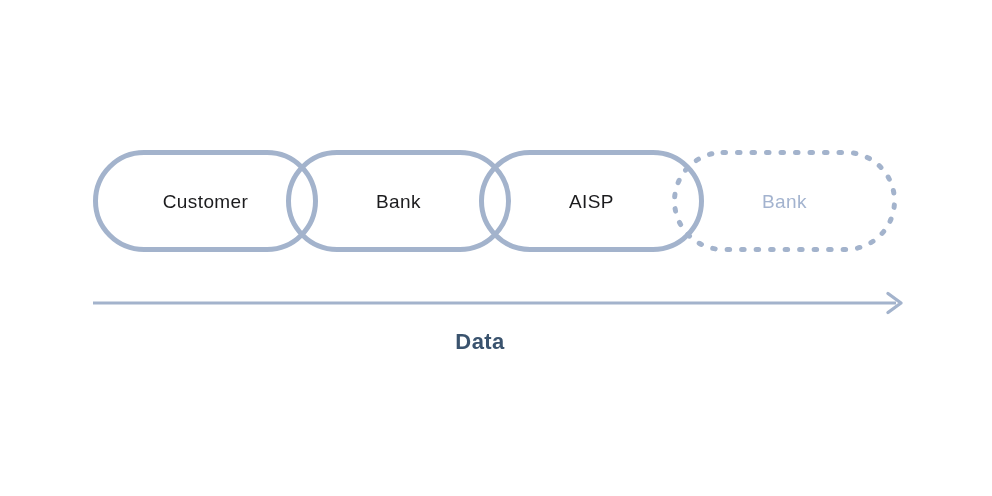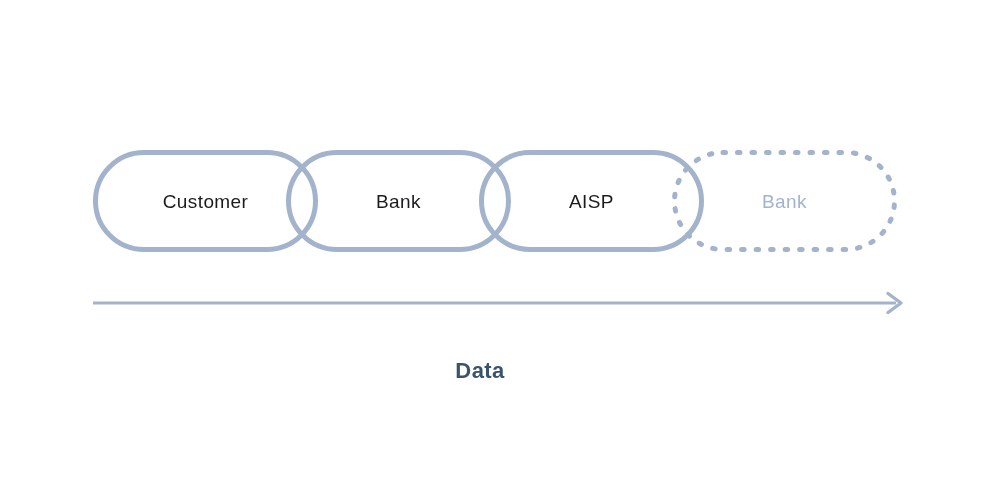--- a/index.html
+++ b/index.html
@@ -51,21 +51,21 @@
     top: 188px;
     text-align: center;
     font-size: 19px;
     font-weight: 500;
     letter-spacing: 0.4px;
     color: var(--node-label);
   }
   .node-label.muted { color: var(--muted-label); }
   .arrow-label {
     position: absolute;
-    left: 400px; top: 357px;
+    left: 400px; top: 328px;
     width: 160px; height: 28px;
     line-height: 28px;
     text-align: center;
     font-size: 22px;
     font-weight: 700;
     letter-spacing: 0.4px;
     color: var(--arrow-label);
   }
 </style>
 </head>

